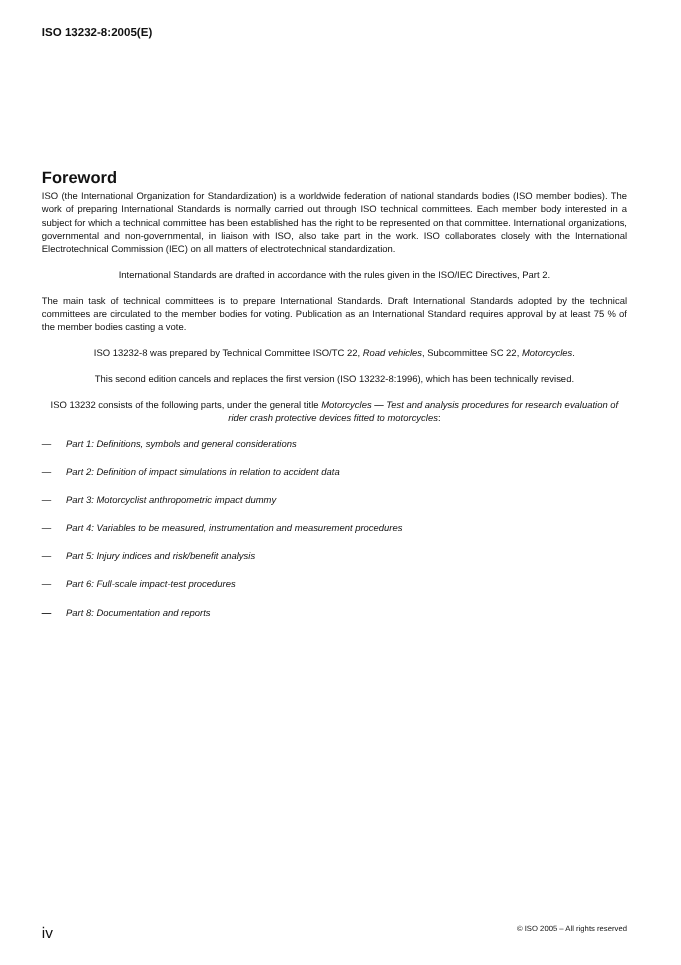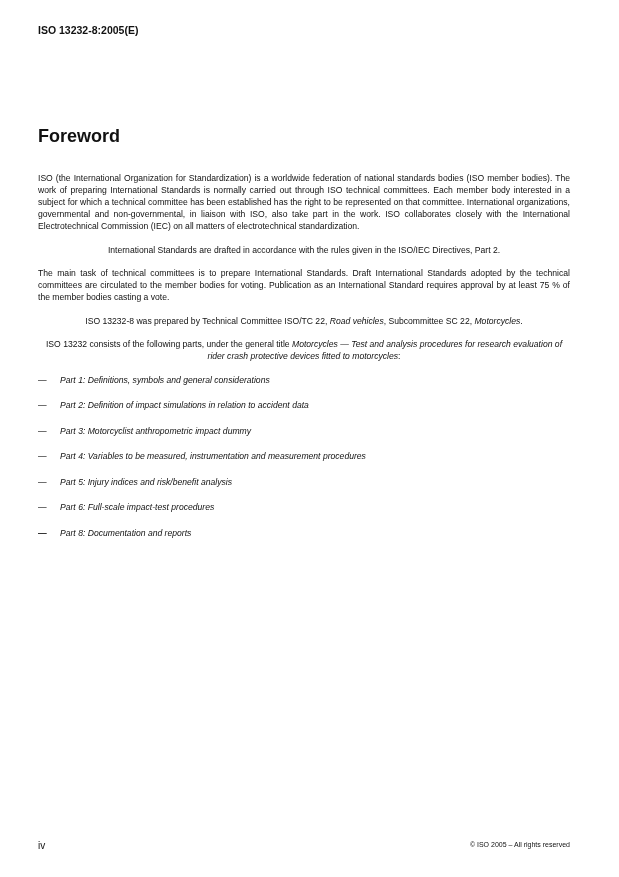--- a/index.html
+++ b/index.html
@@ -1,41 +1,42 @@
 <!DOCTYPE html>
 <html><head>
 <meta charset="utf-8">
 <style>
   html, body { margin: 0; padding: 0; background: #ffffff; }
   body { width: 619px; height: 877px; position: relative; overflow: hidden;
          font-family: "Liberation Sans", sans-serif; color: #111; }
   .header { position: absolute; left: 38px; top: 24px; font-size: 10.5px; font-weight: bold; }
-  .title { position: absolute; left: 38px; top: 126px; font-size: 18px; font-weight: bold; text-align: right; }
+  .title { position: absolute; left: 38px; top: 153px; font-size: 15px; font-weight: bold; text-align: right; }
   .body { position: absolute; left: 38px; top: 172px; width: 532px; font-size: 8.6px; line-height: 12px; }
   .body p { margin: 0 0 11.5px 0; text-align: justify; }
   .body p.nojust { text-align: center; }
   .list { margin: 0; padding: 0; list-style: none; }
   .list li { position: relative; padding-left: 22px; margin-bottom: 13.6px; font-style: italic; line-height: 12px; }
   .list li .dash { position: absolute; left: 0; top: 0; font-style: normal; }
-  .footer-left { position: absolute; left: 38px; top: 840px; font-size: 10px; }
+  .footer-left { position: absolute; left: 38px; top: 840px; font-size: 14px; }
   .footer-right { position: absolute; right: 49px; top: 841px; font-size: 7px; }
   i { font-style: italic; }
 </style>
 </head>
 <body>
 
 <div class="header">ISO 13232-8:2005(E)</div>
 
 <div class="title">Foreword</div>
 
 <div class="body">
   <p>ISO (the International Organization for Standardization) is a worldwide federation of national standards bodies (ISO member bodies). The work of preparing International Standards is normally carried out through ISO technical committees. Each member body interested in a subject for which a technical committee has been established has the right to be represented on that committee. International organizations, governmental and non-governmental, in liaison with ISO, also take part in the work. ISO collaborates closely with the International Electrotechnical Commission (IEC) on all matters of electrotechnical standardization.</p>
   <p class="nojust">International Standards are drafted in accordance with the rules given in the ISO/IEC Directives, Part 2.</p>
   <p>The main task of technical committees is to prepare International Standards. Draft International Standards adopted by the technical committees are circulated to the member bodies for voting. Publication as an International Standard requires approval by at least 75 % of the member bodies casting a vote.</p>
   <p class="nojust"><span>ISO 13232-8 was prepared by Technical Committee ISO/TC 22, </span><i>Road vehicles</i><span>, Subcommittee SC 22, </span><i>Motorcycles</i><span>.</span></p>
+  <p class="nojust">This second edition cancels and replaces the first version (ISO 13232-8:1996), which has been technically revised.</p>
   <p class="nojust"><span>ISO 13232 consists of the following parts, under the general title </span><i>Motorcycles — Test and analysis procedures for research evaluation of rider crash protective devices fitted to motorcycles</i><span>:</span></p>
 
   <ul class="list">
     <li><span class="dash">—</span><span>Part 1: Definitions, symbols and general considerations</span></li>
     <li><span class="dash">—</span><span>Part 2: Definition of impact simulations in relation to accident data</span></li>
     <li><span class="dash">—</span><span>Part 3: Motorcyclist anthropometric impact dummy</span></li>
     <li><span class="dash">—</span><span>Part 4: Variables to be measured, instrumentation and measurement procedures</span></li>
     <li><span class="dash">—</span><span>Part 5: Injury indices and risk/benefit analysis</span></li>
     <li><span class="dash">—</span><span>Part 6: Full-scale impact-test procedures</span></li>
     <li><span class="dash">—</span></li>

